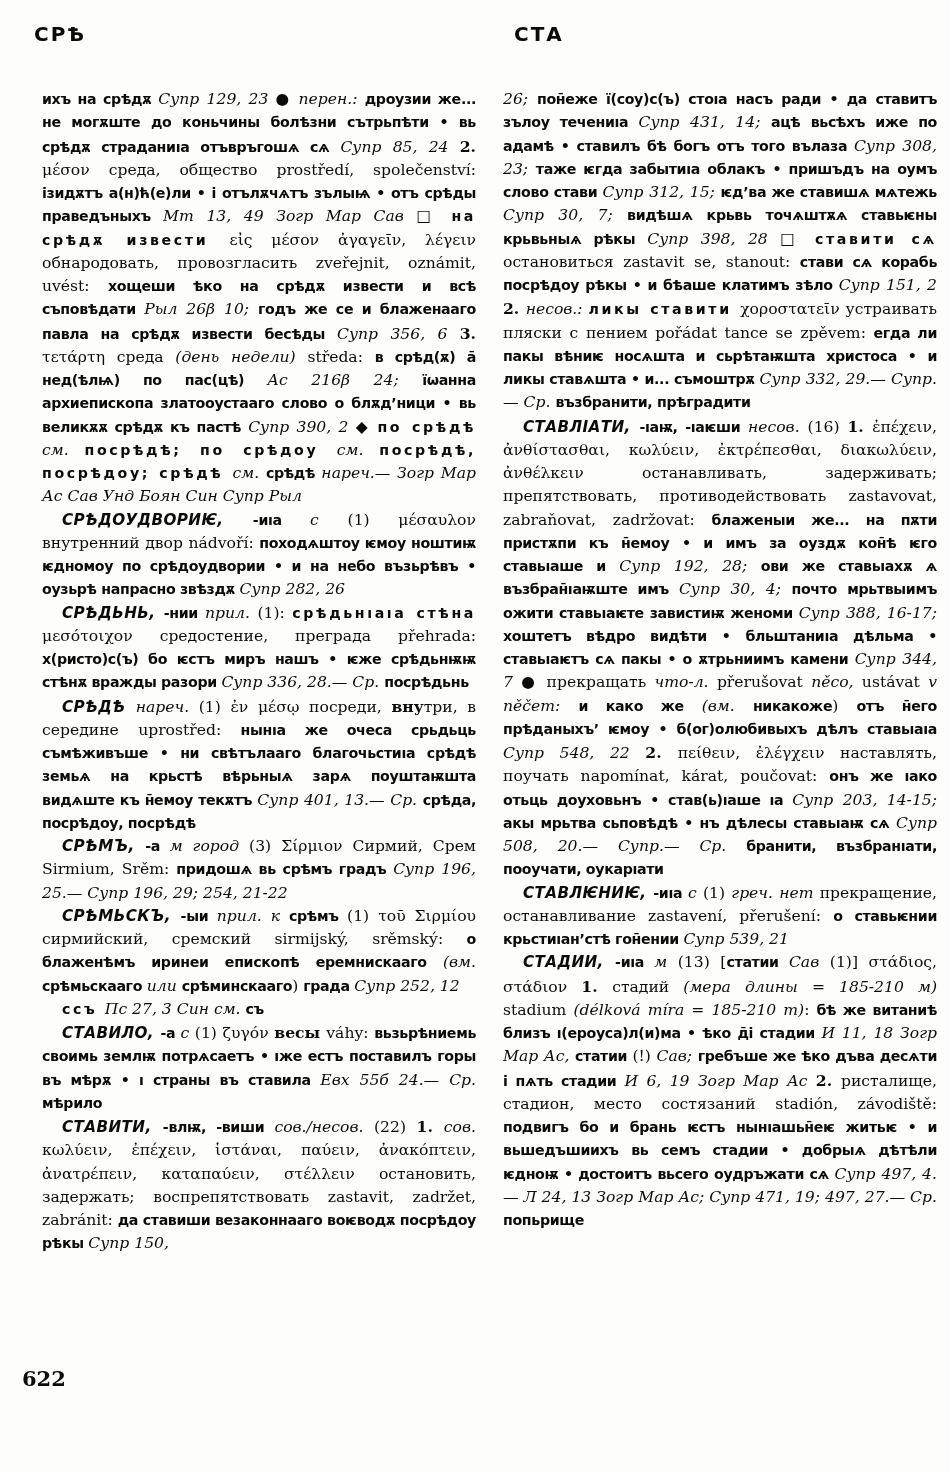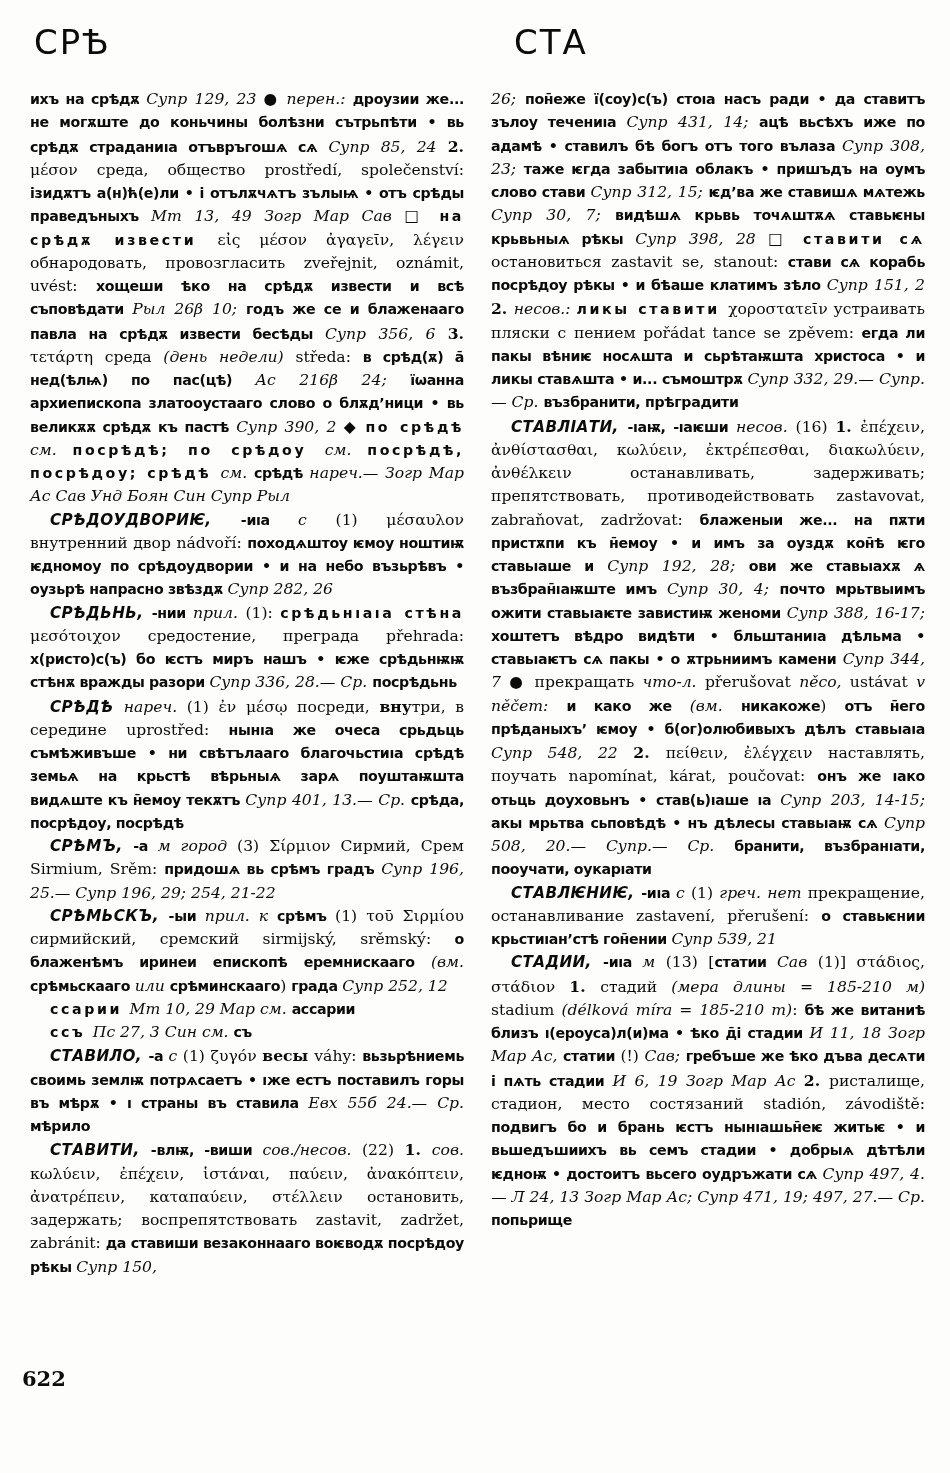--- a/index.html
+++ b/index.html
@@ -2,28 +2,28 @@
 <html><head>
 <meta charset="utf-8">
 <style>
   html,body{margin:0;padding:0;background:#e8e8e4;}
   .page{
     position:relative;width:950px;height:1473px;background:#fdfdfb;color:#0b0b0b;
     font-family:"DejaVu Serif","DejaVu Sans",serif;overflow:hidden;margin:0 auto;
   }
   .hdr{
     position:absolute;top:22px;font-family:"DejaVu Sans","DejaVu Serif",sans-serif;
-    font-weight:normal;font-size:34px;letter-spacing:2px;
+    font-weight:bold;font-size:20px;letter-spacing:2px;
   }
   .hdr-left{left:34px;}
   .hdr-right{left:514px;}
   .col{
     position:absolute;top:88px;width:434px;text-align:justify;
     font-size:15.6px;line-height:23.25px;
-    -webkit-hyphens:none;hyphens:none;
+    -webkit-hyphens:none;hyphens:none;margin-left:12px;
   }
   .col-left{left:30px;}
   .col-right{left:491px;}
   .col p{margin:0;padding:0;}
   .col p.ind{text-indent:20px;}
   
   .seg-r{font-family:"DejaVu Serif","DejaVu Sans",serif;}
   
   .seg-i{font-style:italic;}
   
@@ -45,21 +45,20 @@
 <div class="page">
   <div class="hdr hdr-left">СРѢ</div>
   <div class="hdr hdr-right">СТА</div>
   <div class="col col-left" id="col0">
       <p><span class="seg-b">ихъ на срѣдѫ </span><span class="seg-i">Супр 129, 23 </span><span class="seg-r">● </span><span class="seg-i">перен.: </span><span class="seg-b">дроузии же... не могѫште до коньчины болѣзни сътрьпѣти • вь срѣдѫ страданиıа отъвръгошѧ сѧ </span><span class="seg-i">Супр 85, 24 </span><span class="seg-n">2. </span><span class="seg-r">μέσον среда, общество prostředí, společenství: </span><span class="seg-b">ізидѫтъ а(н)ћ(е)ли • і отълѫчѧтъ зълыѩ • отъ срѣды праведъныхъ </span><span class="seg-i">Мт 13, 49 Зогр Мар Сав </span><span class="seg-r">□ </span><span class="seg-s">на срѣдѫ извести </span><span class="seg-r">εἰς μέσον ἀγαγεῖν, λέγειν обнародовать, провозгласить zveřejnit, oznámit, uvést: </span><span class="seg-b">хощеши ѣко на срѣдѫ извести и всѣ съповѣдати </span><span class="seg-i">Рыл 26β 10; </span><span class="seg-b">годъ же се и блаженааго павла на срѣдѫ извести бесѣды </span><span class="seg-i">Супр 356, 6 </span><span class="seg-n">3. </span><span class="seg-r">τετάρτη среда </span><span class="seg-i">(день недели) </span><span class="seg-r">středa: </span><span class="seg-b">в срѣд(ѫ) а̄ нед(ѣлѩ) по пас(цѣ) </span><span class="seg-i">Ас 216β 24; </span><span class="seg-b">їѡанна архиепископа златооустааго слово о блѫд’ници • вь великѫѫ срѣдѫ къ пастѣ </span><span class="seg-i">Супр 390, 2 </span><span class="seg-r">◆ </span><span class="seg-s">по срѣдѣ </span><span class="seg-i">см. </span><span class="seg-s">посрѣдѣ; по срѣдоу </span><span class="seg-i">см. </span><span class="seg-s">посрѣдѣ, посрѣдоу; срѣдѣ </span><span class="seg-i">см. </span><span class="seg-b">срѣдѣ </span><span class="seg-i">нареч.— Зогр Мар Ас Сав Унд Боян Син Супр Рыл</span></p>
       <p class="ind"><span class="seg-hw">СРѢДОУДВОРИѤ, </span><span class="seg-b">-иıа </span><span class="seg-i">с </span><span class="seg-r">(1) μέσαυλον внутренний двор nádvoří: </span><span class="seg-b">походѧштоу ѥмоу ноштиѭ ѥдномоу по срѣдоудвории • и на небо възьрѣвъ • оузьрѣ напрасно звѣздѫ </span><span class="seg-i">Супр 282, 26</span></p>
       <p class="ind"><span class="seg-hw">СРѢДЬНЬ, </span><span class="seg-b">-нии </span><span class="seg-i">прил. </span><span class="seg-r">(1): </span><span class="seg-s">срѣдьнıаıа стѣна </span><span class="seg-r">μεσότοιχον средостение, преграда přehrada: </span><span class="seg-b">х(ристо)с(ъ) бо ѥстъ миръ нашъ • ѥже срѣдьнѭѭ стѣнѫ вражды разори </span><span class="seg-i">Супр 336, 28.— Ср. </span><span class="seg-b">посрѣдьнь</span></p>
       <p class="ind"><span class="seg-hw">СРѢДѢ </span><span class="seg-i">нареч. </span><span class="seg-r">(1) ἐν μέσῳ посреди, </span><span class="seg-n">вну</span><span class="seg-r">три, в середине uprostřed: </span><span class="seg-b">нынıа же очеса срьдьць съмѣживъше • ни свѣтълааго благочьстиıа срѣдѣ земьѧ на крьстѣ вѣрьныѧ зарѧ поуштаѭшта видѧште къ н̄емоу текѫтъ </span><span class="seg-i">Супр 401, 13.— Ср. </span><span class="seg-b">срѣда, посрѣдоу, посрѣдѣ</span></p>
       <p class="ind"><span class="seg-hw">СРѢМЪ, </span><span class="seg-b">-а </span><span class="seg-i">м город </span><span class="seg-r">(3) Σίρμιον Сирмий, Срем Sirmium, Srěm: </span><span class="seg-b">придошѧ вь срѣмъ градъ </span><span class="seg-i">Супр 196, 25.— Супр 196, 29; 254, 21-22</span></p>
       <p class="ind"><span class="seg-hw">СРѢМЬСКЪ, </span><span class="seg-b">-ыи </span><span class="seg-i">прил. к </span><span class="seg-b">срѣмъ </span><span class="seg-r">(1) τοῦ Σιρμίου сирмийский, сремский sirmijský, srěmský: </span><span class="seg-b">о блаженѣмъ иринеи епископѣ еремнискааго </span><span class="seg-i">(вм. </span><span class="seg-b">срѣмьскааго </span><span class="seg-i">или </span><span class="seg-b">срѣминскааго</span><span class="seg-r">) </span><span class="seg-b">града </span><span class="seg-i">Супр 252, 12</span></p>
-      <p class="ind"><span class="seg-s">ссарии </span><span class="seg-i">Мт 10, 29 Мар см. </span><span class="seg-b">ассарии</span></p>
       <p class="ind"><span class="seg-s">ссъ </span><span class="seg-i">Пс 27, 3 Син см. </span><span class="seg-b">съ</span></p>
       <p class="ind"><span class="seg-hw">СТАВИЛО, </span><span class="seg-b">-а </span><span class="seg-i">с </span><span class="seg-r">(1) ζυγόν </span><span class="seg-n">весы </span><span class="seg-r">váhy: </span><span class="seg-b">вьзьрѣниемь своимь землѭ потрѧсаетъ • ıже естъ поставилъ горы въ мѣрѫ • ı страны въ ставила </span><span class="seg-i">Евх 55б 24.— Ср. </span><span class="seg-b">мѣрило</span></p>
       <p class="ind"><span class="seg-hw">СТАВИТИ, </span><span class="seg-b">-влѭ, -виши </span><span class="seg-i">сов./несов. </span><span class="seg-r">(22) </span><span class="seg-n">1. </span><span class="seg-i">сов. </span><span class="seg-r">κωλύειν, ἐπέχειν, ἱστάναι, παύειν, ἀνακόπτειν, ἀνατρέπειν, καταπαύειν, στέλλειν остановить, задержать; воспрепятствовать zastavit, zadržet, zabránit: </span><span class="seg-b">да ставиши везаконнааго воѥводѫ посрѣдоу рѣкы </span><span class="seg-i">Супр 150,</span></p>
     </div>
   <div class="col col-right" id="col1">
       <p><span class="seg-i">26; </span><span class="seg-b">пон̄еже ї(соу)с(ъ) стоıа насъ ради • да ставитъ зълоу течениıа </span><span class="seg-i">Супр 431, 14; </span><span class="seg-b">ацѣ вьсѣхъ иже по адамѣ • ставилъ бѣ богъ отъ того вълаза </span><span class="seg-i">Супр 308, 23; </span><span class="seg-b">таже ѥгда забытиıа облакъ • пришъдъ на оумъ слово стави </span><span class="seg-i">Супр 312, 15; </span><span class="seg-b">ѥд’ва же ставишѧ мѧтежь </span><span class="seg-i">Супр 30, 7; </span><span class="seg-b">видѣшѧ крьвь точѧштѫѧ ставьѥны крьвьныѧ рѣкы </span><span class="seg-i">Супр 398, 28 </span><span class="seg-r">□ </span><span class="seg-s">ставити сѧ </span><span class="seg-r">остановиться zastavit se, stanout: </span><span class="seg-b">стави сѧ корабь посрѣдоу рѣкы • и бѣаше клатимъ зѣло </span><span class="seg-i">Супр 151, 2 </span><span class="seg-n">2. </span><span class="seg-i">несов.: </span><span class="seg-s">ликы ставити </span><span class="seg-r">χοροστατεῖν устраивать пляски с пением pořádat tance se zpěvem: </span><span class="seg-b">егда ли пакы вѣниѥ носѧшта и сьрѣтаѭшта христоса • и ликы ставѧшта • и... съмоштрѫ </span><span class="seg-i">Супр 332, 29.— Супр.— Ср. </span><span class="seg-b">възбранити, прѣградити</span></p>
       <p class="ind"><span class="seg-hw">СТАВЛІАТИ, </span><span class="seg-b">-ıаѭ, -ıаѥши </span><span class="seg-i">несов. </span><span class="seg-r">(16) </span><span class="seg-n">1. </span><span class="seg-r">ἐπέχειν, ἀνθίστασθαι, κωλύειν, ἐκτρέπεσθαι, διακωλύειν, ἀνθέλκειν останавливать, задерживать; препятствовать, противодействовать zastavovat, zabraňovat, zadržovat: </span><span class="seg-b">блаженыи же... на пѫти пристѫпи къ н̄емоу • и имъ за оуздѫ кон̄ѣ ѥго ставьıаше и </span><span class="seg-i">Супр 192, 28; </span><span class="seg-b">ови же ставьıахѫ ѧ възбран̄ıаѭште имъ </span><span class="seg-i">Супр 30, 4; </span><span class="seg-b">почто мрьтвыимъ ожити ставьıаѥте завистиѭ женоми </span><span class="seg-i">Супр 388, 16-17; </span><span class="seg-b">хоштетъ вѣдро видѣти • бльштаниıа дѣльма • ставьıаѥтъ сѧ пакы • о ѫтрьниимъ камени </span><span class="seg-i">Супр 344, 7 </span><span class="seg-r">● </span><span class="seg-r">прекращать </span><span class="seg-i">что-л. </span><span class="seg-r">přerušovat </span><span class="seg-i">něco, </span><span class="seg-r">ustávat </span><span class="seg-i">v něčem: </span><span class="seg-b">и како же </span><span class="seg-i">(вм. </span><span class="seg-b">никакоже</span><span class="seg-r">) </span><span class="seg-b">отъ н̄его прѣданыхъ’ ѥмоу • б(ог)олюбивыхъ дѣлъ ставьıаıа </span><span class="seg-i">Супр 548, 22 </span><span class="seg-n">2. </span><span class="seg-r">πείθειν, ἐλέγχειν наставлять, поучать napomínat, kárat, poučovat: </span><span class="seg-b">онъ же ıако отьць доуховьнъ • став(ь)ıаше ıа </span><span class="seg-i">Супр 203, 14-15; </span><span class="seg-b">акы мрьтва сьповѣдѣ • нъ дѣлесы ставьıаѭ сѧ </span><span class="seg-i">Супр 508, 20.— Супр.— Ср. </span><span class="seg-b">бранити, възбранıати, пооучати, оукарıати</span></p>
       <p class="ind"><span class="seg-hw">СТАВЛѤНИѤ, </span><span class="seg-b">-иıа </span><span class="seg-i">с </span><span class="seg-r">(1) </span><span class="seg-i">греч. нет </span><span class="seg-r">прекращение, останавливание zastavení, přerušení: </span><span class="seg-b">о ставьѥнии крьстиıан’стѣ гон̄ении </span><span class="seg-i">Супр 539, 21</span></p>
       <p class="ind"><span class="seg-hw">СТАДИИ, </span><span class="seg-b">-иıа </span><span class="seg-i">м </span><span class="seg-r">(13) [</span><span class="seg-b">статии </span><span class="seg-i">Сав </span><span class="seg-r">(1)] στάδιος, στάδιον </span><span class="seg-n">1. </span><span class="seg-r">стадий </span><span class="seg-i">(мера длины = 185-210 м) </span><span class="seg-r">stadium </span><span class="seg-i">(délková míra = 185-210 m)</span><span class="seg-r">: </span><span class="seg-b">бѣ же витаниѣ близъ ı(ероуса)л(и)ма • ѣко д̄і стадии </span><span class="seg-i">И 11, 18 Зогр Мар Ас, </span><span class="seg-b">статии </span><span class="seg-r">(!) </span><span class="seg-i">Сав; </span><span class="seg-b">гребъше же ѣко дъва десѧти і пѧть стадии </span><span class="seg-i">И 6, 19 Зогр Мар Ас </span><span class="seg-n">2. </span><span class="seg-r">ристалище, стадион, место состязаний stadión, závodiště: </span><span class="seg-b">подвигъ бо и брань ѥстъ нынıашьн̄еѥ житьѥ • и вьшедъшиихъ вь семъ стадии • добрыѧ дѣтѣли ѥдноѭ • достоитъ вьсего оудръжати сѧ </span><span class="seg-i">Супр 497, 4.— Л 24, 13 Зогр Мар Ас; Супр 471, 19; 497, 27.— Ср. </span><span class="seg-b">попьрище</span></p>
     </div>

